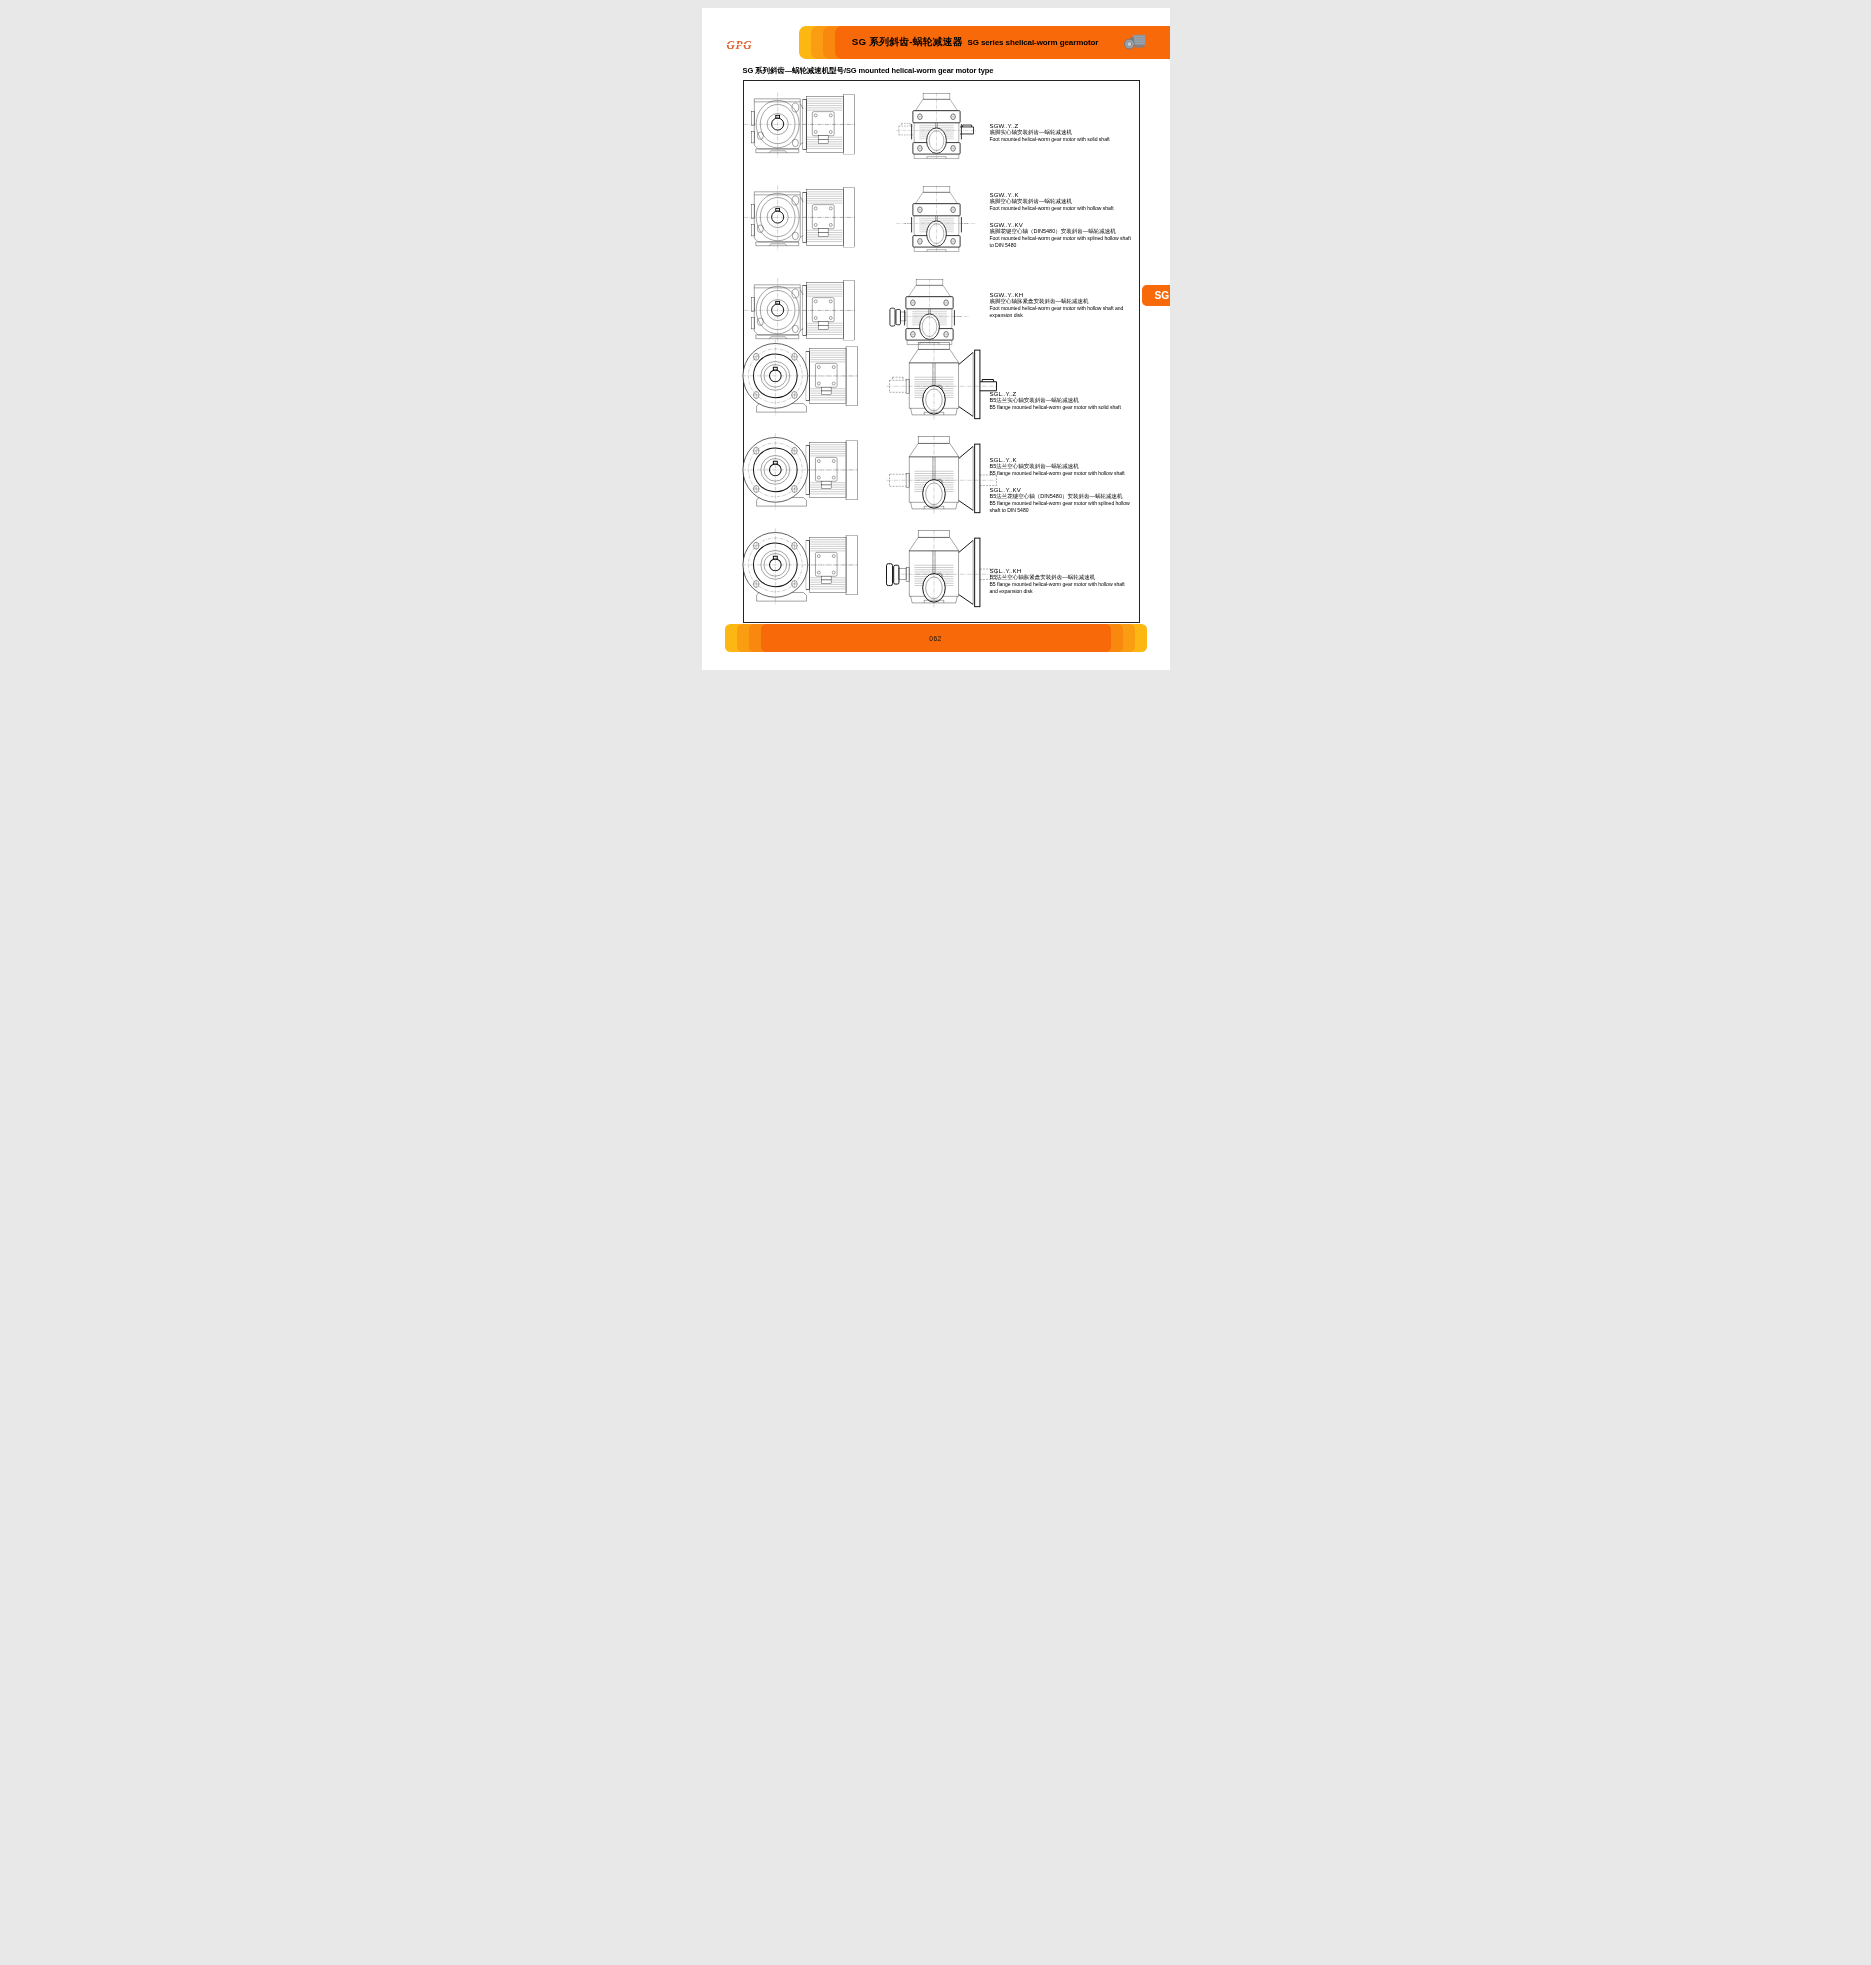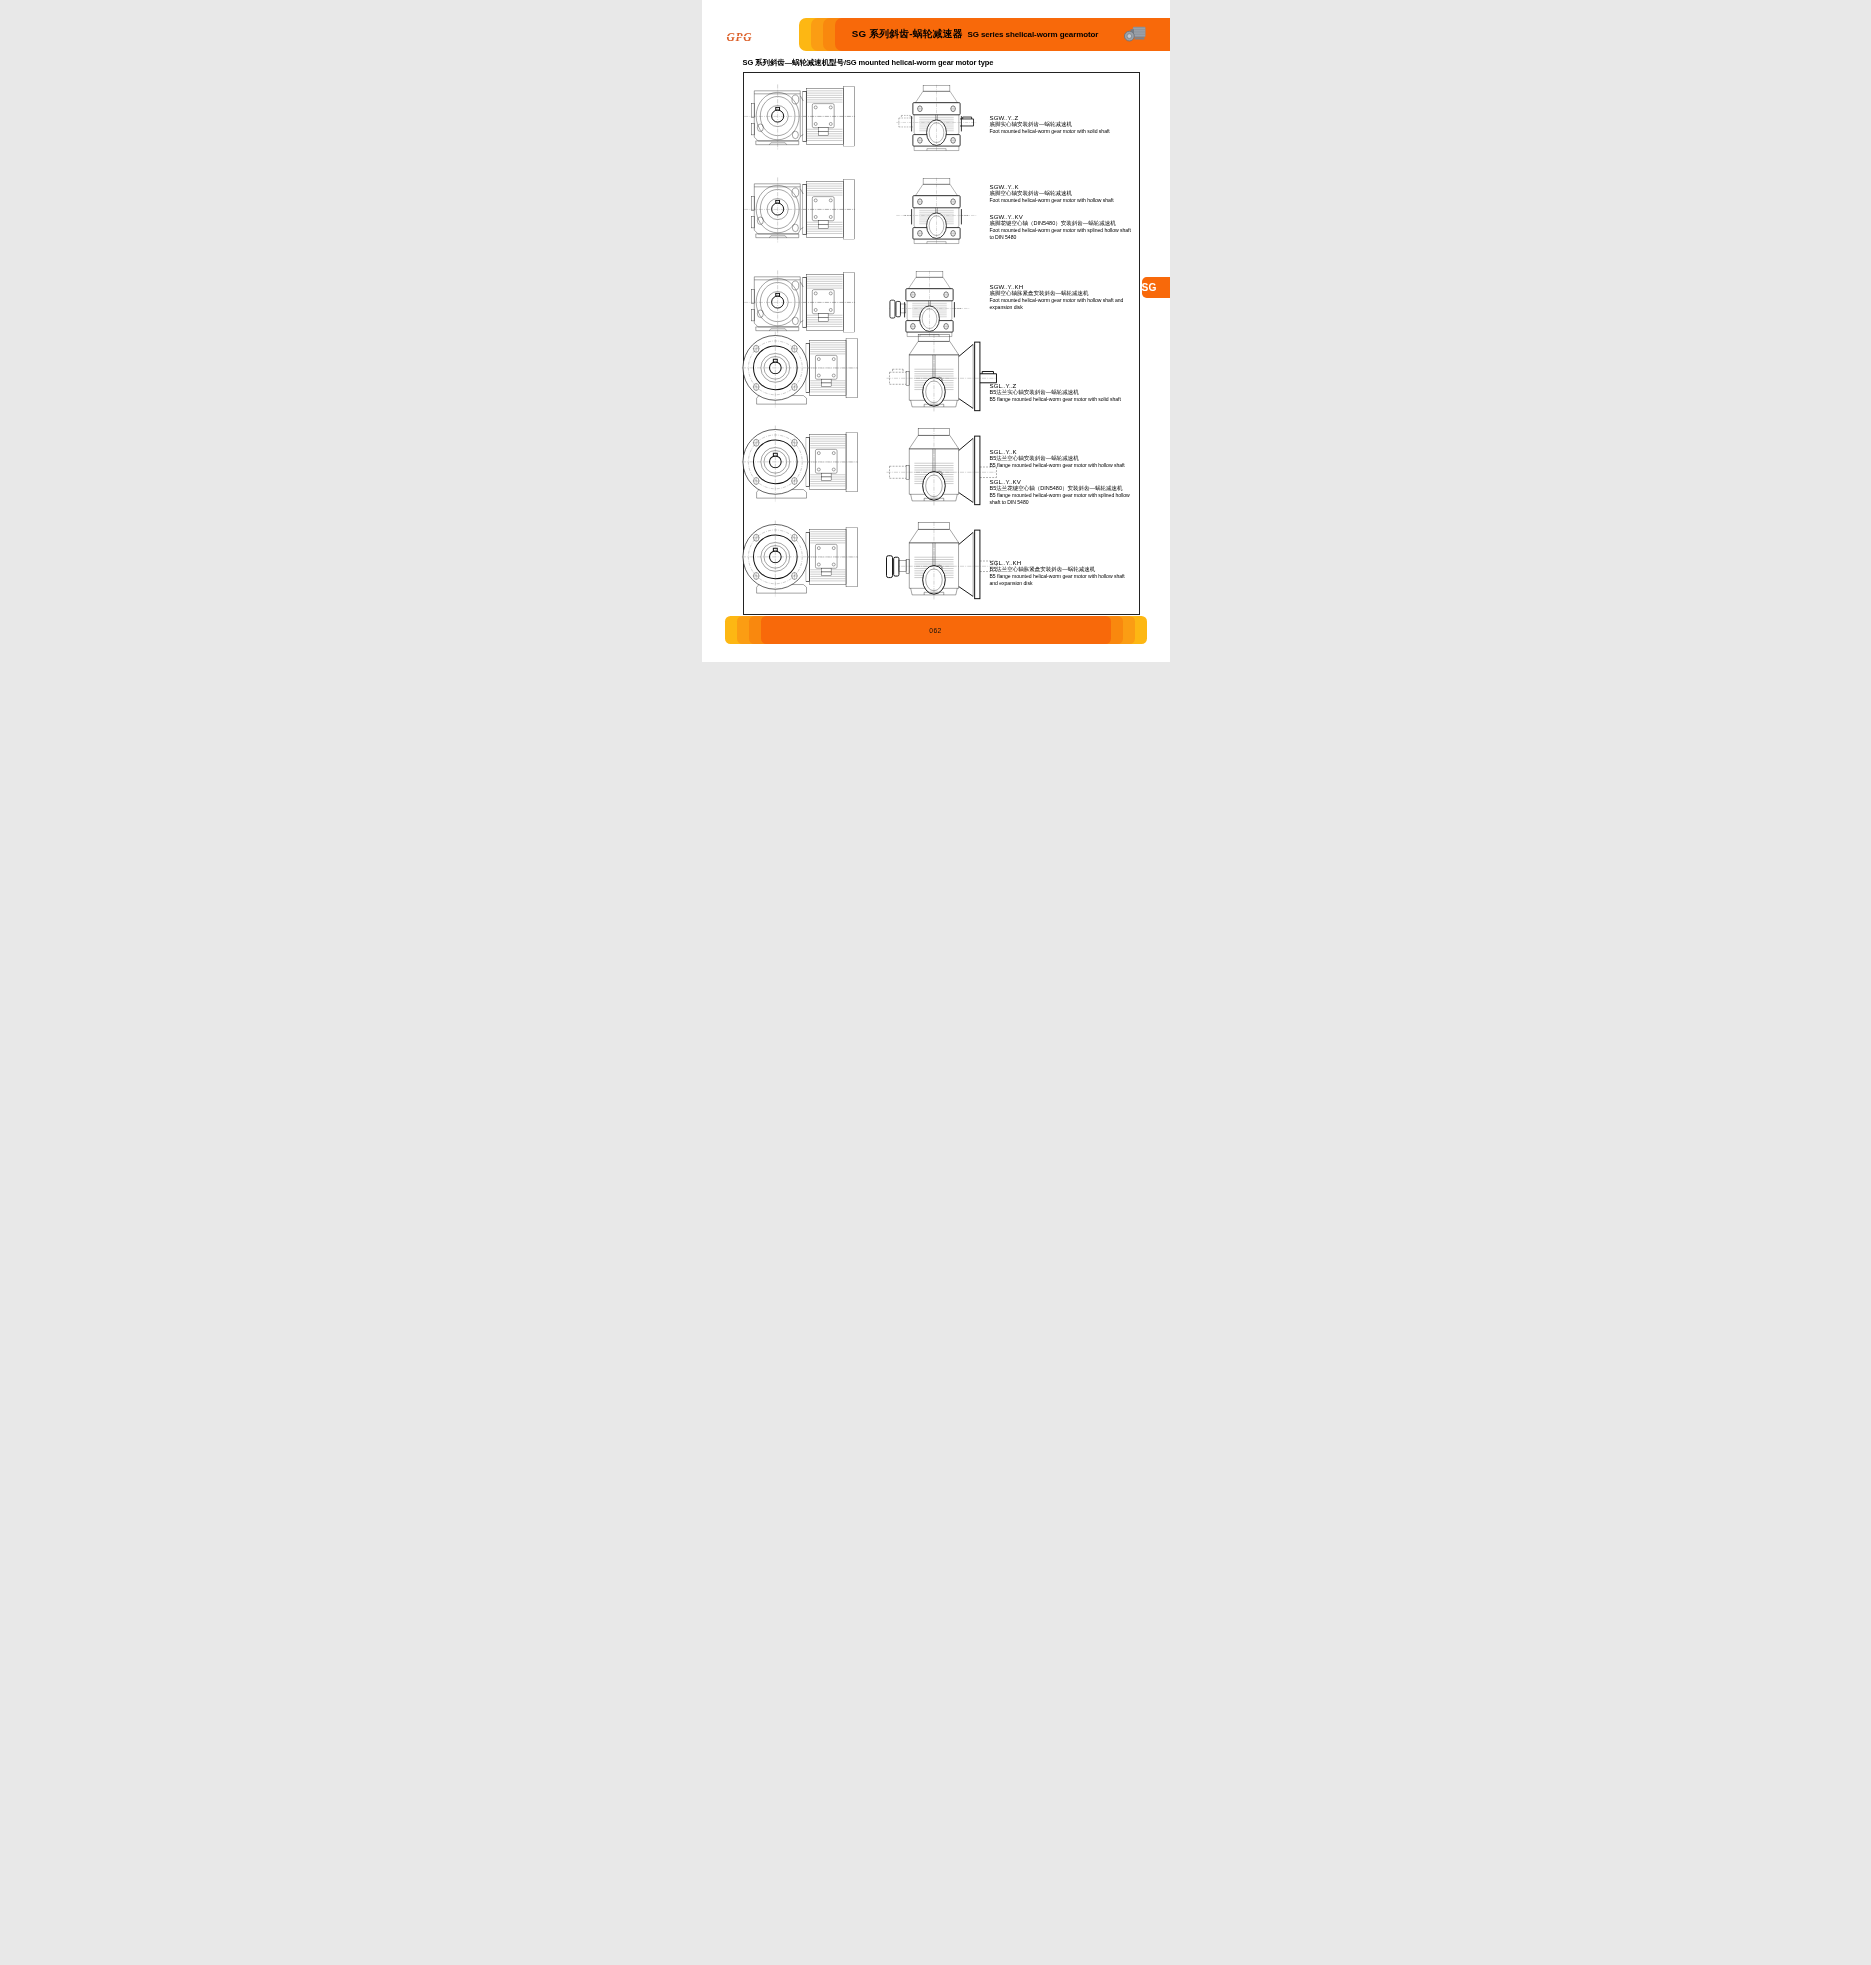--- a/index.html
+++ b/index.html
@@ -1,21 +1,21 @@
 <!DOCTYPE html>
 <html style="--banner-main: #F8690A; --banner-strip-1: #FDB713; --banner-strip-2: #FB9D13; --banner-strip-3: #F9880E; --logo: #DC5F28; --tab: #F8690A; --line: #111111;font-size:6.3px"><head>
 <meta charset="utf-8">
 <style>
   :root{
     --banner-main:#F8690A; --banner-strip-1:#FDB713; --banner-strip-2:#FB9D13;
     --banner-strip-3:#F9880E; --logo:#DC5F28; --tab:#F8690A; --line:#111111;
   }
   html,body{margin:0;padding:0;background:#e8e8e8;}
   .page{position:relative;width:468px;height:662px;background:#fff;overflow:hidden;
-        font-family:"Liberation Sans",sans-serif;color:#000;margin:0 auto;}
+        font-family:"Liberation Sans",sans-serif;color:#000;margin:8px auto;}
   
   .banner-layer{position:absolute;top:17.7px;height:33px;right:0;border-radius:7px 0 0 7px;}
   #b1{left:97px;background:var(--banner-strip-1);}
   #b2{left:109px;background:var(--banner-strip-2);}
   #b3{left:121px;background:var(--banner-strip-3);}
   #b4{left:133px;background:var(--banner-main);display:flex;align-items:center;padding-left:17.3px;gap:4.7px;}
   .title-zh{font-size:9.8px;font-weight:bold;letter-spacing:0.2px;}
   .title-en{font-size:8px;font-weight:bold;letter-spacing:-0.1px;}
   .photo{position:absolute;right:20.4px;top:3.9px;}
   .logo{position:absolute;left:24.4px;top:30px;width:46px;height:13.4px;}
@@ -23,21 +23,21 @@
   .heading{position:absolute;left:41px;top:58px;font-size:7.5px;font-weight:bold;letter-spacing:-0.1px;}
   
   .frame{position:absolute;left:41px;top:72px;width:395px;height:541px;border:0.5px solid #222;background:#fff;}
   .drawing{position:absolute;}
   .model{position:absolute;left:288px;width:142px;}
   .code{font-size:6.1px;line-height:1.15;letter-spacing:0.1px;}
   .zh{font-size:5.5px;line-height:1.3;}
   .en{font-size:5.1px;line-height:1.25;letter-spacing:-0.04px;}
   
   .sg-tab{position:absolute;right:0;top:277px;width:28px;height:21px;background:var(--tab);
-          border-radius:4.7px 0 0 4.7px;display:flex;align-items:center;justify-content:flex-start;}
+          border-radius:4.7px 0 0 4.7px;display:flex;align-items:center;justify-content:flex-end;}
   .sg-tab span{color:#fff;font-size:10.2px;font-weight:bold;letter-spacing:0.2px;}
   
   .f-layer{position:absolute;top:616px;height:28px;border-radius:5.5px;}
   #f1{left:23px;right:23px;background:var(--banner-strip-1);}
   #f2{left:35px;right:35px;background:var(--banner-strip-2);}
   #f3{left:47px;right:47px;background:var(--banner-strip-3);}
   #f4{left:59px;right:59px;background:var(--banner-main);display:flex;align-items:center;justify-content:center;}
   .pagenum{font-size:6.7px;color:#111;letter-spacing:0.4px;}
   
   svg .ln{fill:none;stroke:var(--line);stroke-width:1;}

